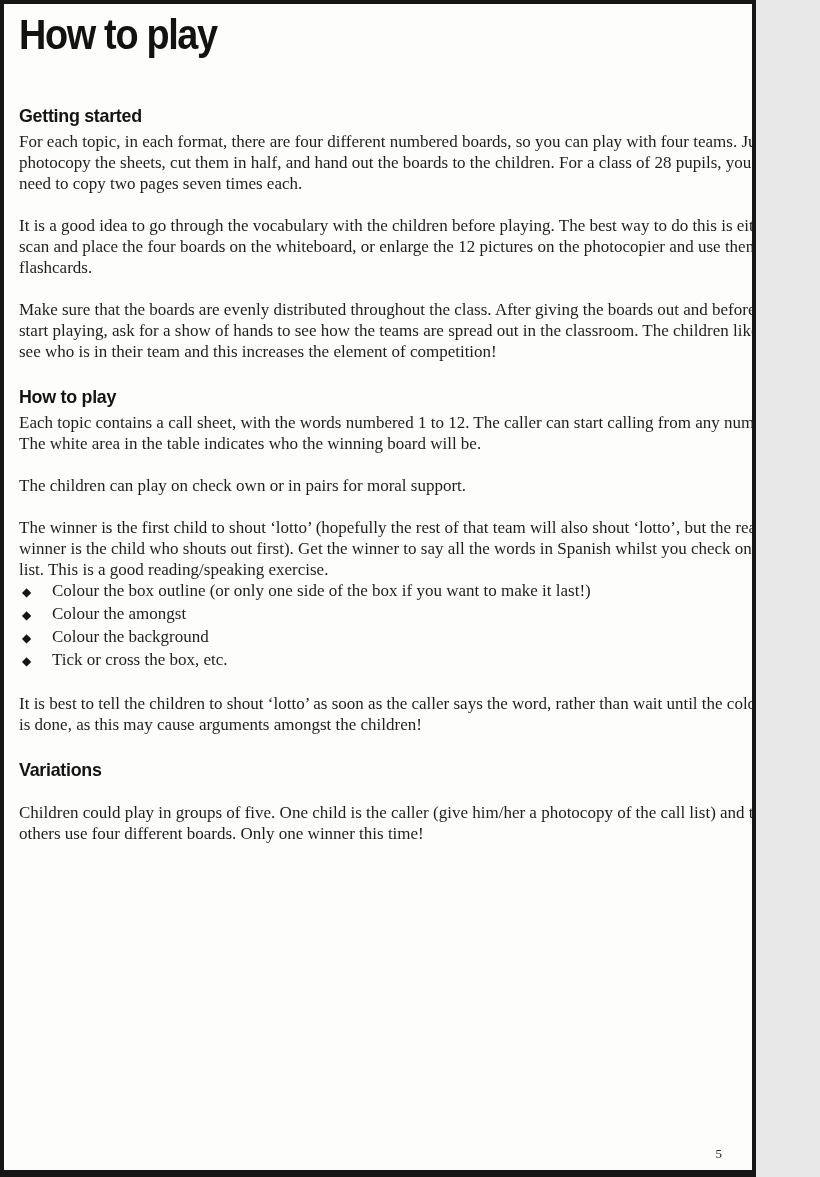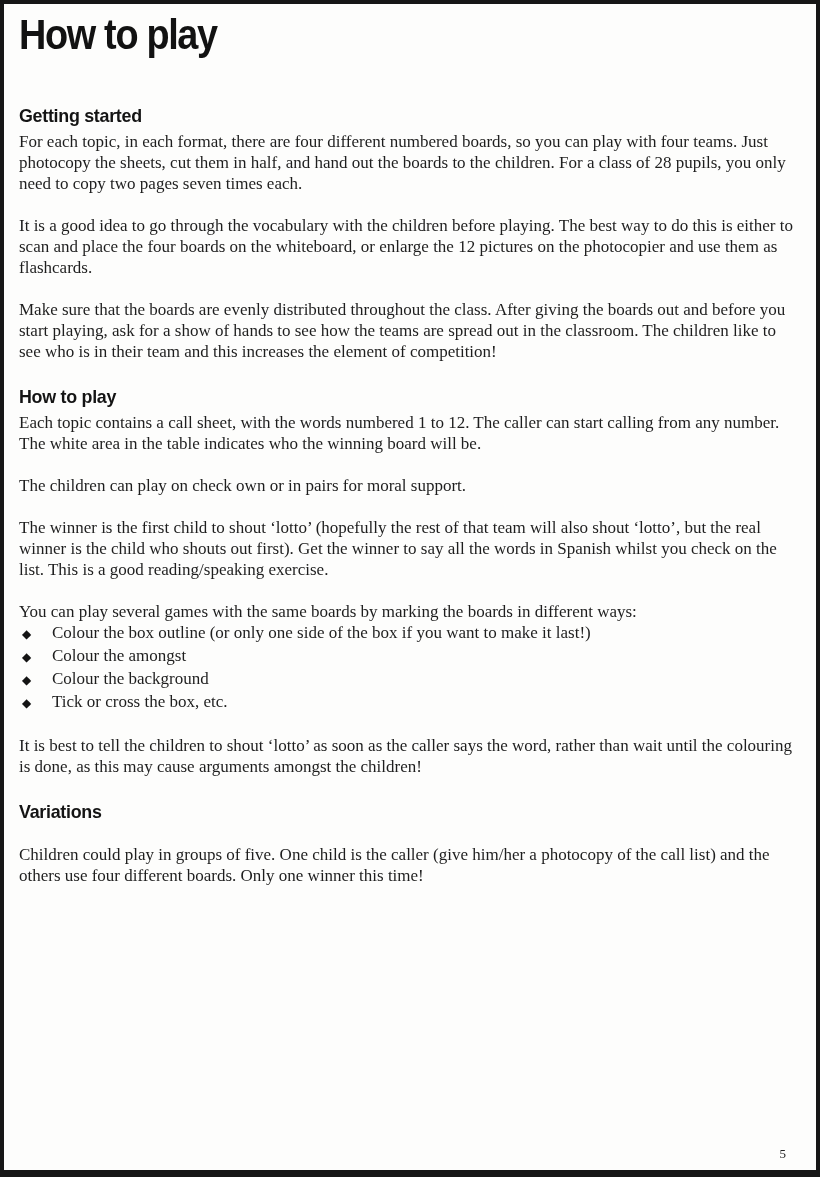--- a/index.html
+++ b/index.html
@@ -1,18 +1,18 @@
 <!DOCTYPE html>
 <html><head>
 <meta charset="utf-8">
 <style>
   html, body { margin: 0; padding: 0; background: #e8e8e8; }
   .page {
     position: relative;
-    width: 820px;
+    width: 756px;
     height: 1177px;
     box-sizing: border-box;
     background: #fdfdfc;
     border: 4px solid #161616;
     border-bottom-width: 7px;
     font-family: "Liberation Serif", serif;
     color: #1e1e1e;
     overflow: hidden;
   }
   .content {
@@ -79,21 +79,20 @@
 
     <h2 class="section-heading first">Getting started</h2>
     <p class="para tight">For each topic, in each format, there are four different numbered boards, so you can play with four teams. Just photocopy the sheets, cut them in half, and hand out the boards to the children. For a class of 28 pupils, you only need to copy two pages seven times each.</p>
     <p class="para">It is a good idea to go through the vocabulary with the children before playing. The best way to do this is either to scan and place the four boards on the whiteboard, or enlarge the 12 pictures on the photocopier and use them as flashcards.</p>
     <p class="para">Make sure that the boards are evenly distributed throughout the class. After giving the boards out and before you start playing, ask for a show of hands to see how the teams are spread out in the classroom. The children like to see who is in their team and this increases the element of competition!</p>
 
     <h2 class="section-heading">How to play</h2>
     <p class="para tight">Each topic contains a call sheet, with the words numbered 1 to 12. The caller can start calling from any number. The white area in the table indicates who the winning board will be.</p>
     <p class="para">The children can play on check own or in pairs for moral support.</p>
     <p class="para">The winner is the first child to shout ‘lotto’ (hopefully the rest of that team will also shout ‘lotto’, but the real winner is the child who shouts out first). Get the winner to say all the words in Spanish whilst you check on the list. This is a good reading/speaking exercise.</p>
-    <p class="para">You can play several games with the same boards by marking the boards in different ways:</p>
 
     <div class="bullet-list">
       <div class="bullet-row">
         <span class="bullet-glyph">◆</span>
         <span>Colour the box outline (or only one side of the box if you want to make it last!)</span>
       </div>
       <div class="bullet-row">
         <span class="bullet-glyph">◆</span>
         <span>Colour the amongst</span>
       </div>

